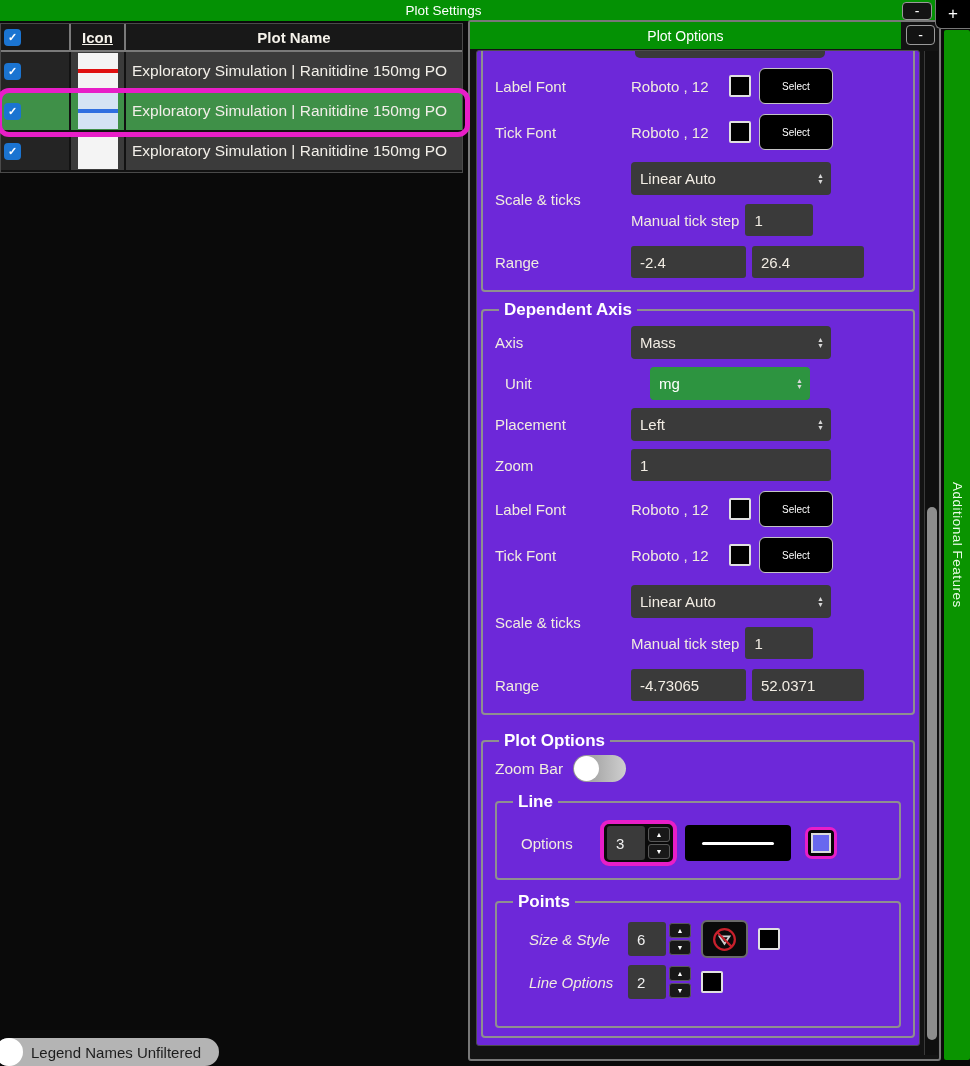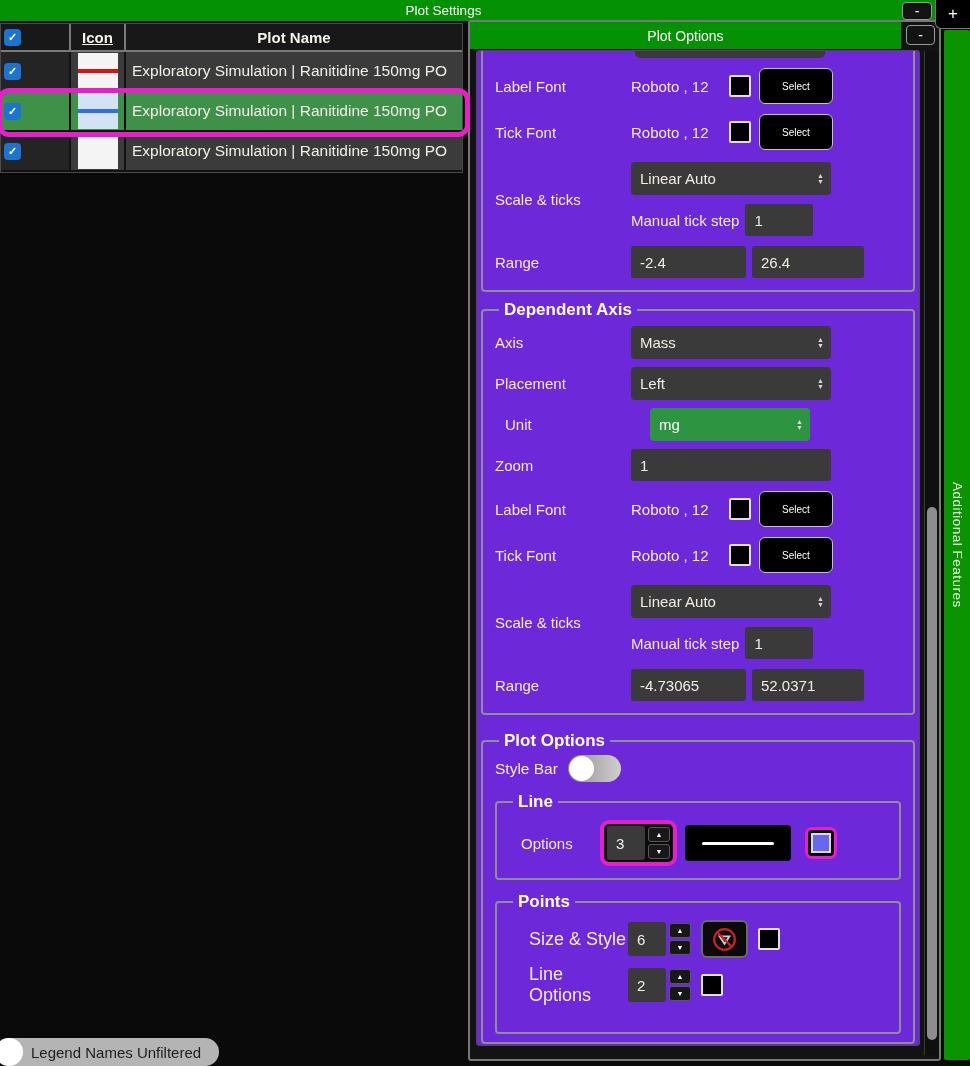--- a/index.html
+++ b/index.html
@@ -105,21 +105,21 @@
   .line-preview { width:106px; height:36px; background:#000; border-radius:4px; margin-left:8px;
                   display:flex; align-items:center; justify-content:center; }
   .wline { width:72px; height:3px; background:#fff; border-radius:2px; }
   .swatch-wrap { border:3px solid #e81ec8; border-radius:7px; padding:3px; background:#050505; margin-left:14px; }
   .color-swatch { width:20px; height:20px; border:2px solid #dcdcdc; }
   .fill-row { display:flex; align-items:center; margin-top:8px; }
   .fill-row .lbl { flex:0 0 91px; font-size:15px; padding-left:12px; }
 
   .pointsfs { margin:12px 0 0; padding-bottom:26px; }
   .pt-row { display:flex; align-items:center; margin-top:6px; padding-left:20px; }
-  .pt-row .lbl { flex:0 0 99px; font-size:18px; }
+  .pt-row .lbl { flex:0 0 99px; font-size:15px;font-style:italic; }
   .marker-btn { width:47px; height:38px; background:#0a0a0a; border:2px solid #6a6a6a; border-radius:6px;
                 margin-left:10px; display:flex; align-items:center; justify-content:center; }
   .ml10 { margin-left:10px; }
 
   
   .af-tab { position:absolute; left:944px; top:30px; width:26px; height:1030px; background:#0a9400;
             border-radius:2px; display:flex; align-items:center; justify-content:center; }
   .af-text { writing-mode:vertical-rl; font-size:13.5px; color:#eafbe7; letter-spacing:.5px; }
 </style>
 </head>
@@ -238,34 +238,34 @@
         <div class="combo">
           <span>Mass</span>
           <span class="arrows">
             <span>▲</span>
               <span>▼</span>
           </span>
         </div>
       </div>
 
       <div class="frow" style="margin-top:8px">
-        <div class="flabel">Placement</div>
-        <div class="combo">
-          <span>Left</span>
+        <div class="flabel ind">Unit</div>
+        <div class="combo green">
+          <span>mg</span>
           <span class="arrows">
             <span>▲</span>
               <span>▼</span>
           </span>
         </div>
       </div>
 
       <div class="frow" style="margin-top:8px">
-        <div class="flabel ind">Unit</div>
-        <div class="combo green">
-          <span>mg</span>
+        <div class="flabel">Placement</div>
+        <div class="combo">
+          <span>Left</span>
           <span class="arrows">
             <span>▲</span>
               <span>▼</span>
           </span>
         </div>
       </div>
 
       <div class="frow" style="margin-top:8px">
         <div class="flabel">Zoom</div>
         <div class="input w200">1</div>
@@ -306,21 +306,21 @@
         <div class="flabel">Range</div>
         <div class="input range1">-4.73065</div>
         <div class="input range2">52.0371</div>
       </div>
     </fieldset>
 
     <fieldset style="margin-top:16px; padding-bottom:8px">
       <legend>Plot Options</legend>
 
       <div class="eb-row">
-        <span class="eb-label">Style Bar</span>
+        <span class="eb-label">Zoom Bar</span>
         <div class="toggle">
           <div class="toggle-knob"></div>
         </div>
       </div>
 
       <fieldset class="linefs">
         <legend>Line</legend>
 
         <div class="line-row">
           <div class="lbl">Options</div>

